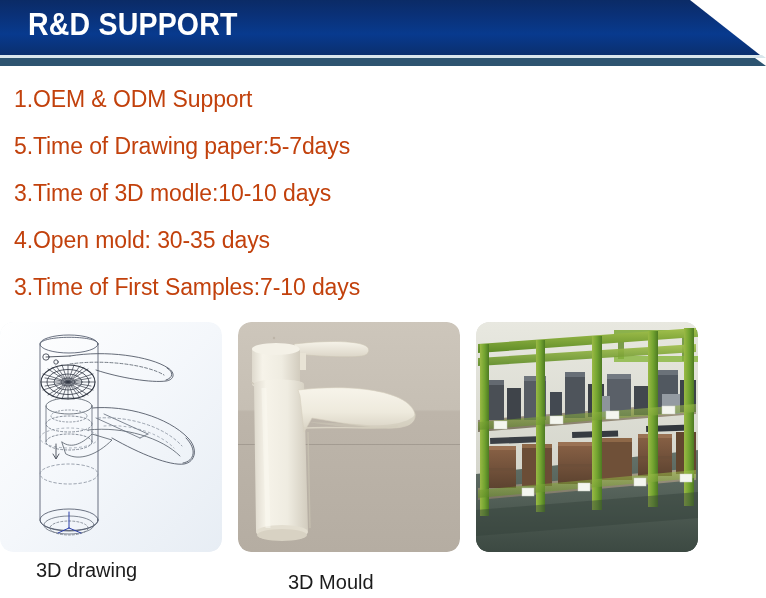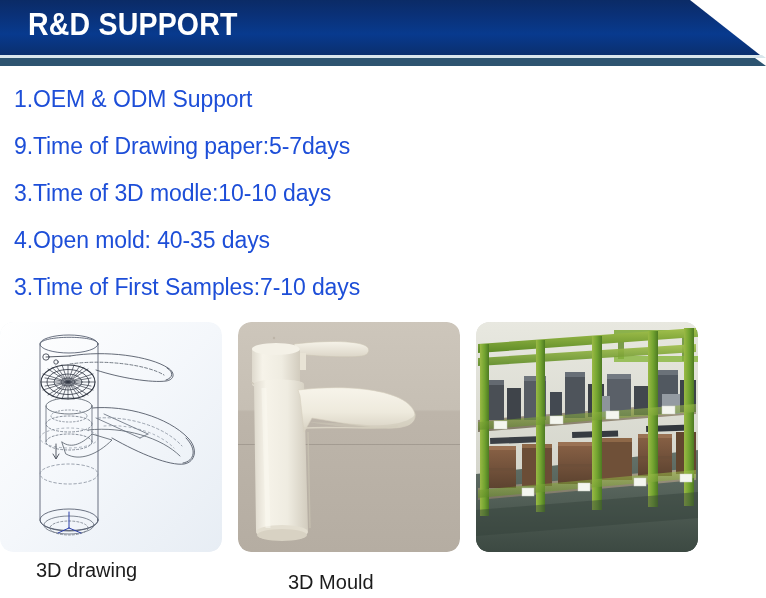--- a/index.html
+++ b/index.html
@@ -65,21 +65,21 @@
   }
 
   
   .bullets {
     position: absolute;
     left: 0;
     top: 76px;
     width: 740px;
   }
   .bullet-line {
-    color: #1d4ed8;
+    color: #c2410c;
     font-size: 23px;
     line-height: 47px;
     padding-left: 14px;
     white-space: nowrap;
     letter-spacing: -0.1px;
   }
 
   
   .cards {
     position: absolute;
@@ -153,23 +153,23 @@
 
 <div class="header-wrap">
   <div class="header-band"></div>
   <div class="header-hairline"></div>
   <div class="header-slate"></div>
   <div class="header-title">R&amp;D SUPPORT</div>
 </div>
 
 <div class="bullets">
   <div class="bullet-line">1.OEM &amp; ODM Support</div>
-  <div class="bullet-line">9.Time of Drawing paper:5-7days</div>
+  <div class="bullet-line">5.Time of Drawing paper:5-7days</div>
   <div class="bullet-line">3.Time of 3D modle:10-10 days</div>
-  <div class="bullet-line">4.Open mold: 40-35 days</div>
+  <div class="bullet-line">4.Open mold: 30-35 days</div>
   <div class="bullet-line">3.Time of First Samples:7-10 days</div>
 </div>
 
 <div class="cards">
 
   <div class="card card-1">
     <div class="card-inner">
       <div class="cad-bg"></div>
       <svg class="cad-svg" viewBox="0 0 222 230">
         <defs>

